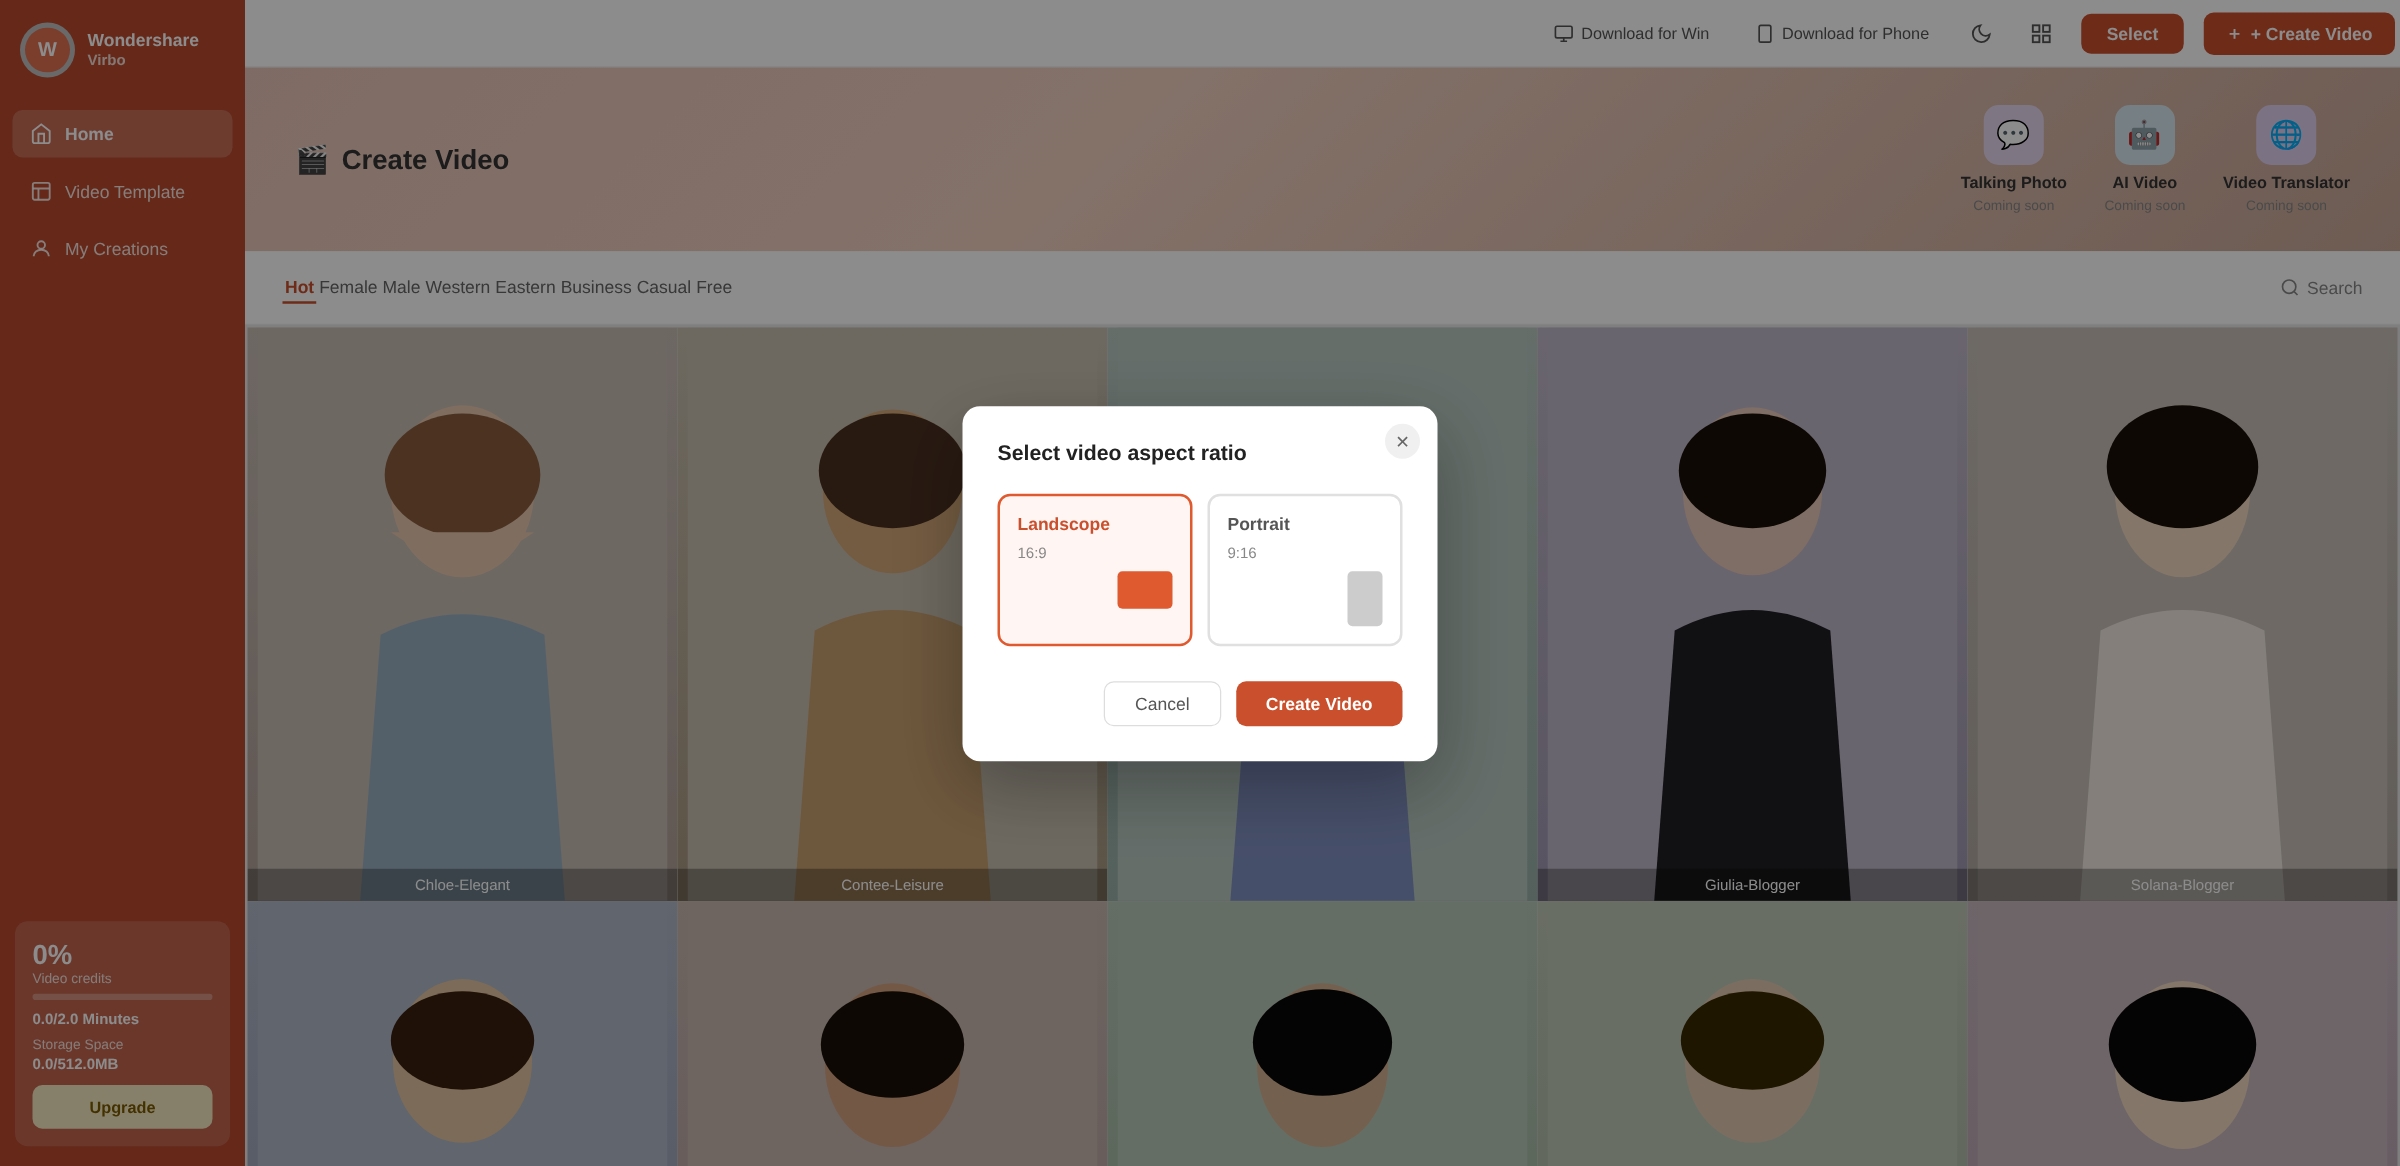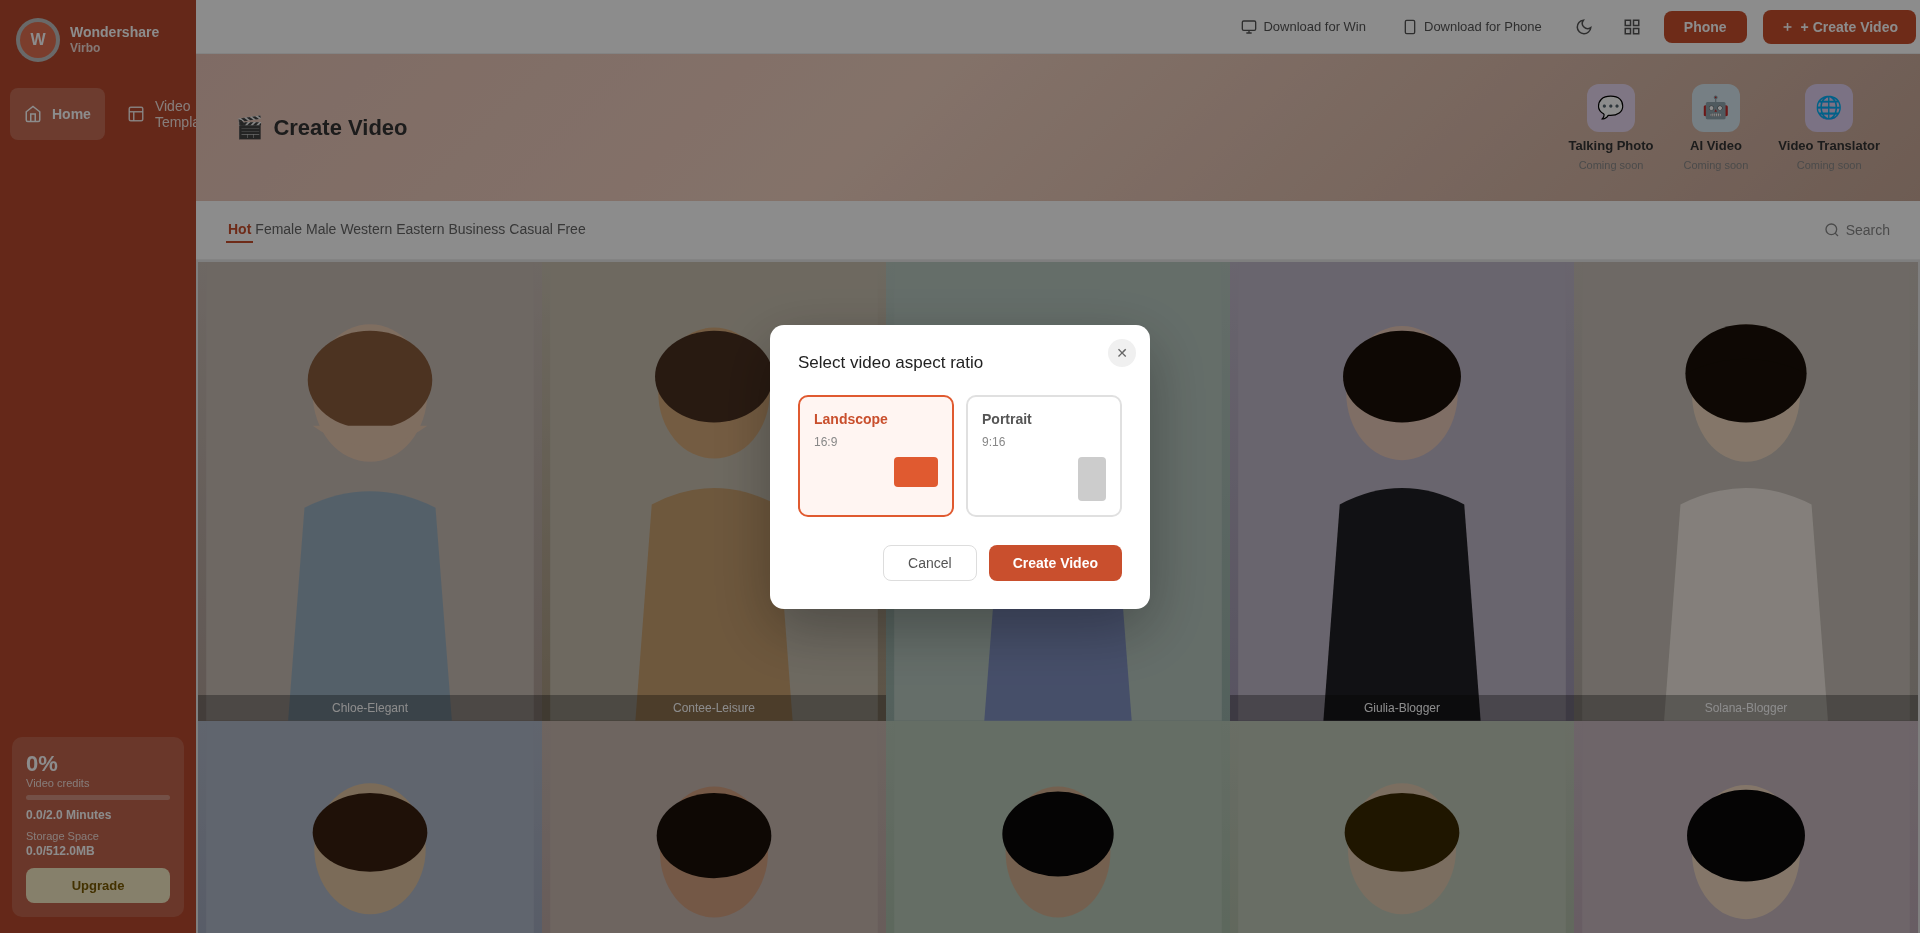--- a/index.html
+++ b/index.html
@@ -26,21 +26,21 @@
       height: 44px;
       border-radius: 50%;
       background: #c0c0c0;
       overflow: hidden;
       display: flex;
       align-items: center;
       justify-content: center;
     }
     #sidebar-logo-text { color: #fff; font-size: 15px; font-weight: 600; line-height: 1.2; }
 
-    .sidebar-nav { display: flex; padding: 8px 10px; gap: 8px; }
+    .sidebar-nav { display: flex; flex-direction: column; padding: 8px 10px; gap: 8px; text-align: right; }
     .sidebar-nav-item {
       display: flex; align-items: center; gap: 10px;
       padding: 10px 14px; border-radius: 8px; cursor: pointer; color: rgba(255,255,255,0.85); font-size: 14px;
     }
     .sidebar-nav-item.active { background: rgba(255,255,255,0.2); color: #fff; font-weight: 600; }
     .sidebar-nav-item svg { width: 18px; height: 18px; flex-shrink: 0; }
 
     #sidebar-bottom {
       margin: auto 12px 16px 12px;
       background: rgba(255,255,255,0.15);
@@ -165,21 +165,21 @@
     #modal {
       background: #fff; border-radius: 14px; width: 380px;
       padding: 28px; position: relative; box-shadow: 0 20px 60px rgba(0,0,0,0.3);
     }
     #modal-close {
       position: absolute; top: 14px; right: 14px;
       width: 28px; height: 28px; border-radius: 50%; border: none; background: #f0f0f0;
       cursor: pointer; display: flex; align-items: center; justify-content: center;
       font-size: 14px; color: #666;
     }
-    #modal-title { font-size: 17px; font-weight: 400; color: #222; margin-bottom: 22px; }
+    #modal-title { font-size: 17px; font-weight: 700; color: #222; margin-bottom: 22px; }
 
     #ratio-options { display: flex; gap: 12px; margin-bottom: 28px; }
     .ratio-card {
       flex: 1; border: 2px solid #e0e0e0; border-radius: 10px; padding: 14px;
       cursor: pointer; display: flex; flex-direction: column; gap: 8px;
     }
     .ratio-card.selected { border-color: #e05a30; background: #fff5f2; }
     .ratio-card-title { font-size: 14px; font-weight: 600; color: #c94f2d; }
     .ratio-card-subtitle { font-size: 12px; color: #888; }
     .ratio-card-icon { display: flex; justify-content: flex-end; align-items: center; }
@@ -281,21 +281,21 @@
         </svg>
     </button>
     <button class="topbar-icon-btn">
       <svg width="18" height="18" viewBox="0 0 24 24" fill="none" stroke="currentColor" stroke-width="2">
           <rect x="3" y="3" width="7" height="7"></rect>
           <rect x="14" y="3" width="7" height="7"></rect>
           <rect x="14" y="14" width="7" height="7"></rect>
           <rect x="3" y="14" width="7" height="7"></rect>
         </svg>
     </button>
-    <button id="login-btn">Phone</button>
+    <button id="login-btn">Select</button>
     <button id="create-video-topbar-btn">
       <span>＋</span>
       <span>+ Create Video</span>
     </button>
   </div>
 
   <div id="content-area">
 
     <div id="banner-section">
       <div id="banner-title">

